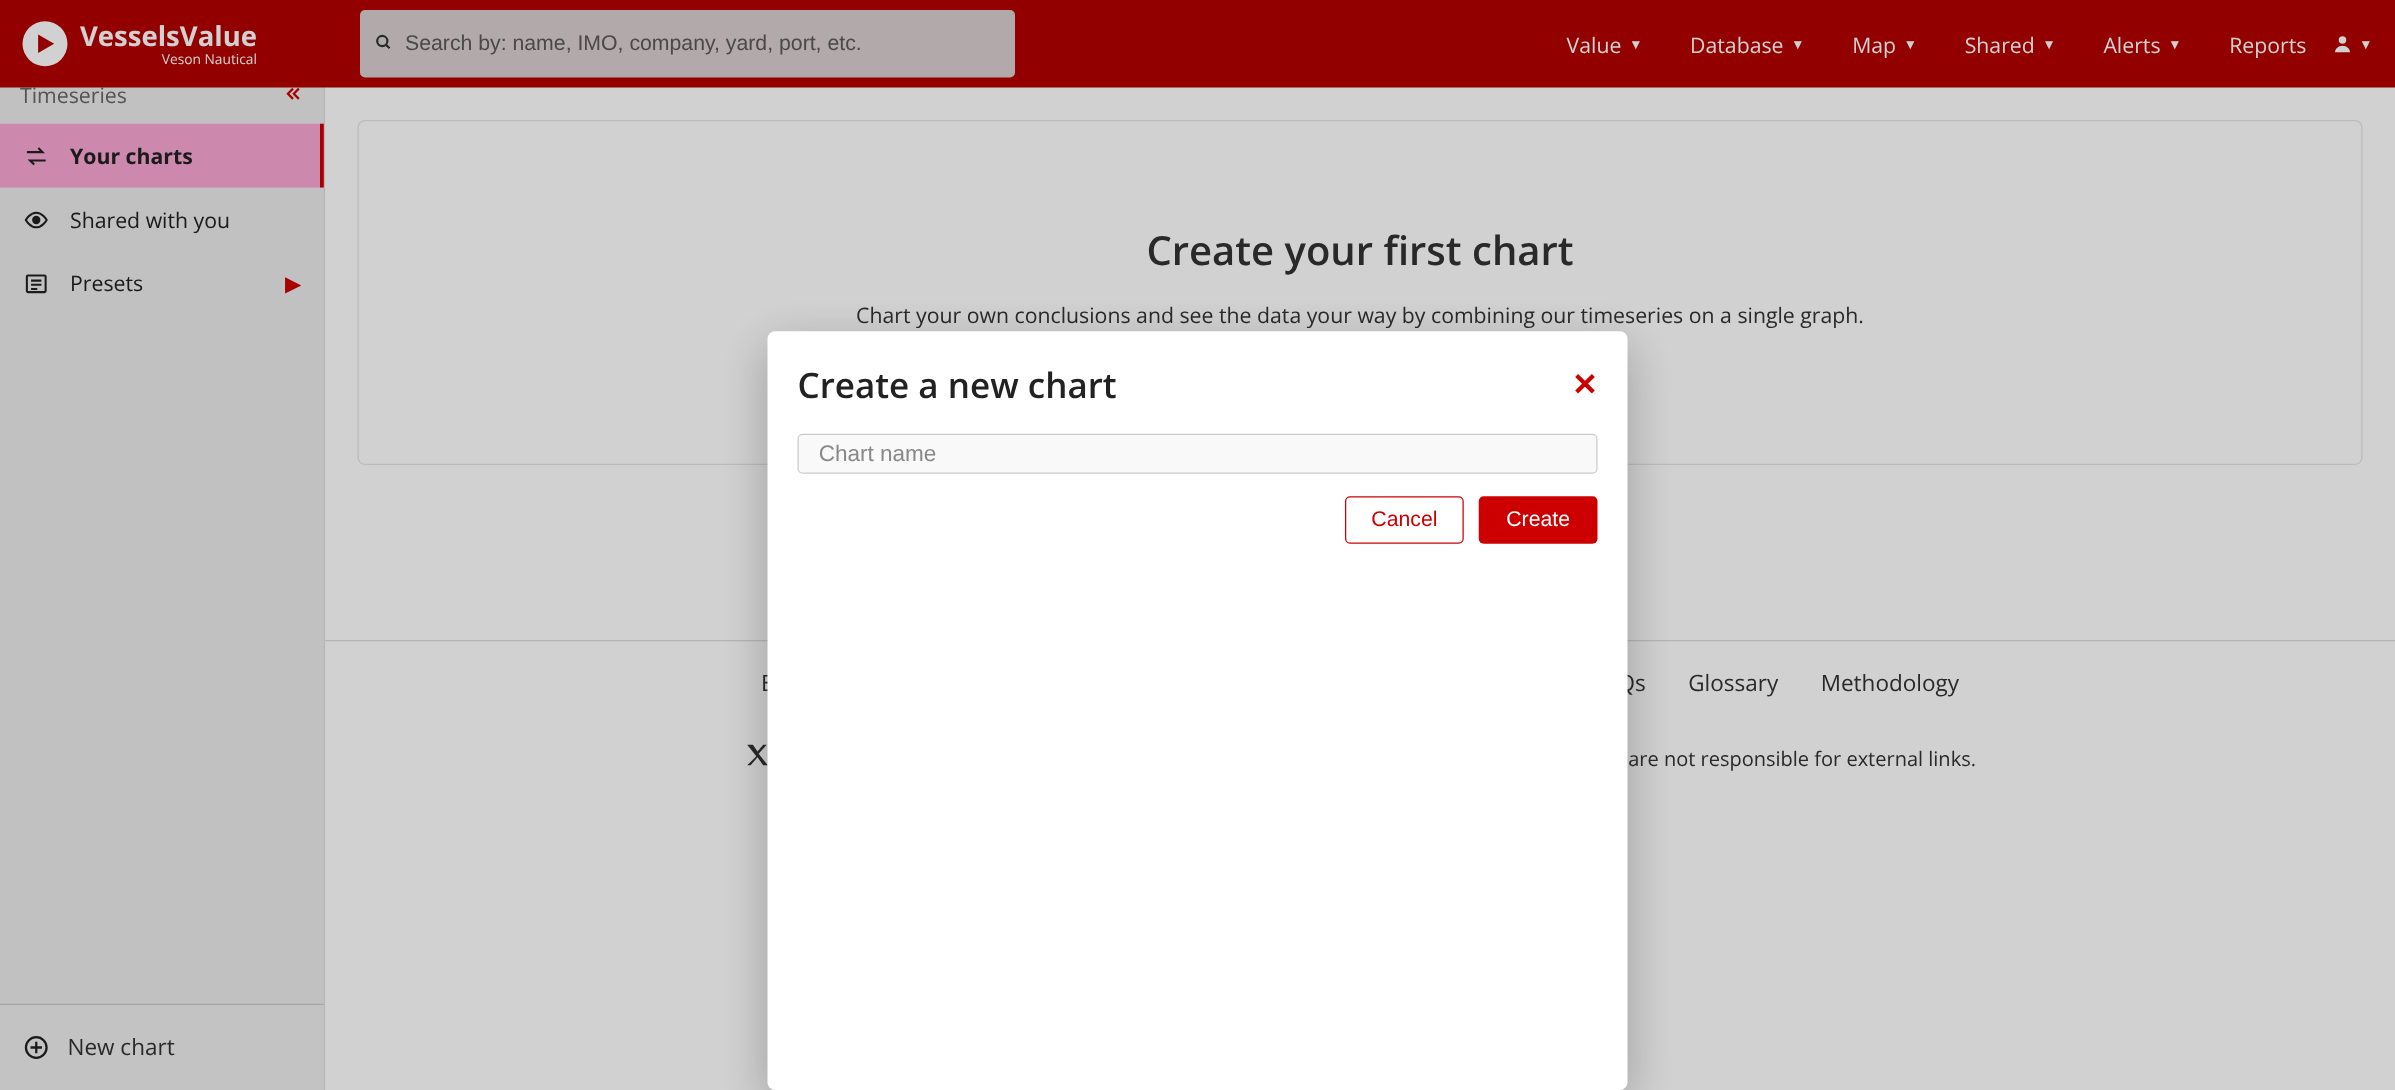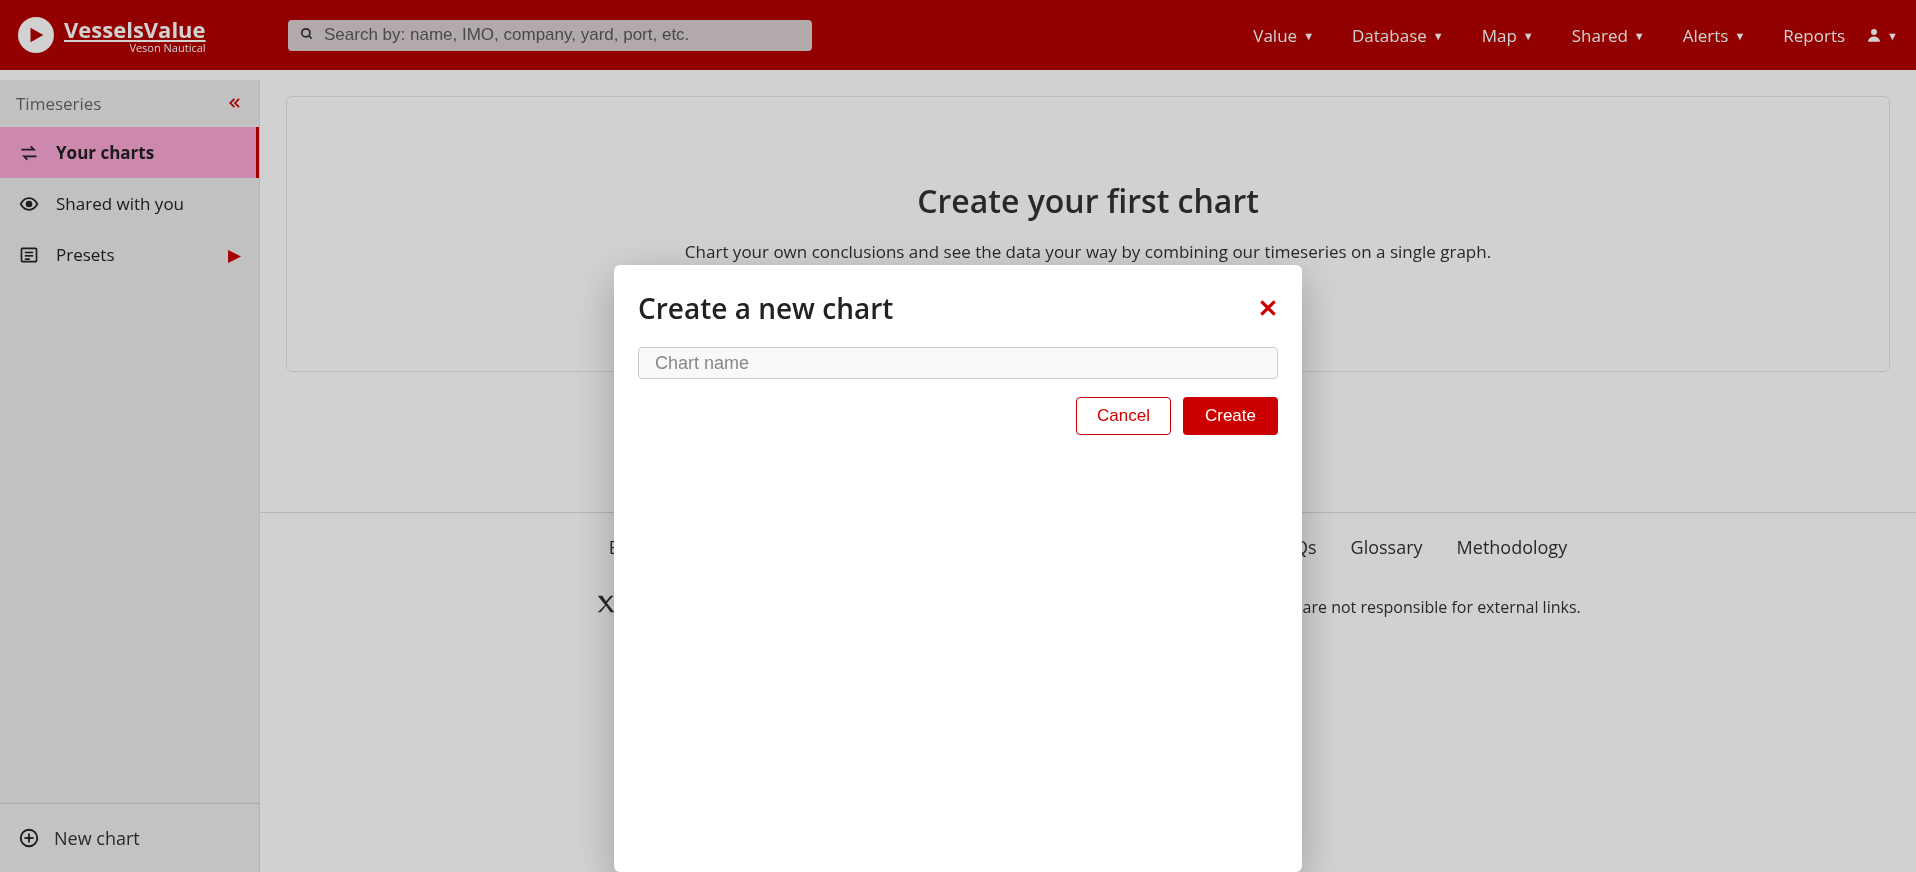--- a/index.html
+++ b/index.html
@@ -4,32 +4,32 @@
 <style>
 * { margin:0; padding:0; box-sizing:border-box; }
 html,body { width:100%; height:100%; font-family:"Open Sans","Segoe UI",Arial,sans-serif; color:#333; }
 body { position:relative; background:#fff; overflow:hidden; }
 
 
 .header { position:fixed; top:0; left:0; right:0; height:70px; background:#b30000; display:flex; align-items:center; padding:0 18px; z-index:50; }
 .logo { display:flex; align-items:center; gap:10px; min-width:250px; }
 .logo-mark { width:36px; height:36px; border-radius:50%; background:#fff; display:flex; align-items:center; justify-content:center; }
 .logo-mark svg { width:22px; height:22px; }
-.logo-text { color:#fff; font-weight:700; font-size:22px; line-height:1;text-decoration:underline; }
+.logo-text { color:#fff; font-weight:700; font-size:22px; line-height:1; }
 .logo-sub { color:#fff; font-size:11px; line-height:1; margin-top:2px; text-align:right; }
 .search-wrap { flex:0 0 524px; margin-left:20px; position:relative; }
-.search-input { width:100%; height:31px; background:#d9d0d0; border:none; border-radius:4px; padding:0 14px 0 36px; font-size:17px; color:#333; }
+.search-input { width:100%; height:54px; background:#d9d0d0; border:none; border-radius:4px; padding:0 14px 0 36px; font-size:17px; color:#333; }
 .search-input::placeholder { color:#595959; }
 .search-icon { position:absolute; left:12px; top:50%; transform:translateY(-50%); color:#333; }
 .nav { margin-left:auto; display:flex; align-items:center; gap:38px; }
 .nav-item { color:#fff; font-size:17px; display:flex; align-items:center; gap:6px; cursor:pointer; }
 .user-btn { color:#fff; display:flex; align-items:center; gap:4px; cursor:pointer; margin-left:20px; }
 
 
-.sidebar { position:fixed; left:0; top:80px; bottom:0; width:260px; background:#ececec; border-right:1px solid #ddd; display:flex; flex-direction:column; z-index:40; }
+.sidebar { position:fixed; left:0; top:52px; bottom:0; width:260px; background:#ececec; border-right:1px solid #ddd; display:flex; flex-direction:column; z-index:40; }
 .sidebar-head { display:flex; align-items:center; justify-content:space-between; padding:12px 16px; color:#666; font-size:17px; }
 .collapse-btn { color:#c00; cursor:pointer; }
 .side-items { flex:1; }
 .side-item { display:flex; align-items:center; gap:16px; padding:14px 18px; font-size:17px; cursor:pointer; color:#222; }
 .side-item .ic { width:22px; display:flex; justify-content:center; color:#222; }
 .side-item.active { background:#f9a8d4; font-weight:700; position:relative;align-items:center; }
 .side-item.active::after { content:""; position:absolute; right:0; top:0; bottom:0; width:3px; background:#c00; }
 .side-item .chev { margin-left:auto; color:#c00; }
 .sidebar-bottom { border-top:1px solid #ccc; background:#eee; padding:10px 0; }
 .newchart { display:flex; align-items:center; gap:14px; padding:12px 18px; font-size:18px; cursor:pointer; }

